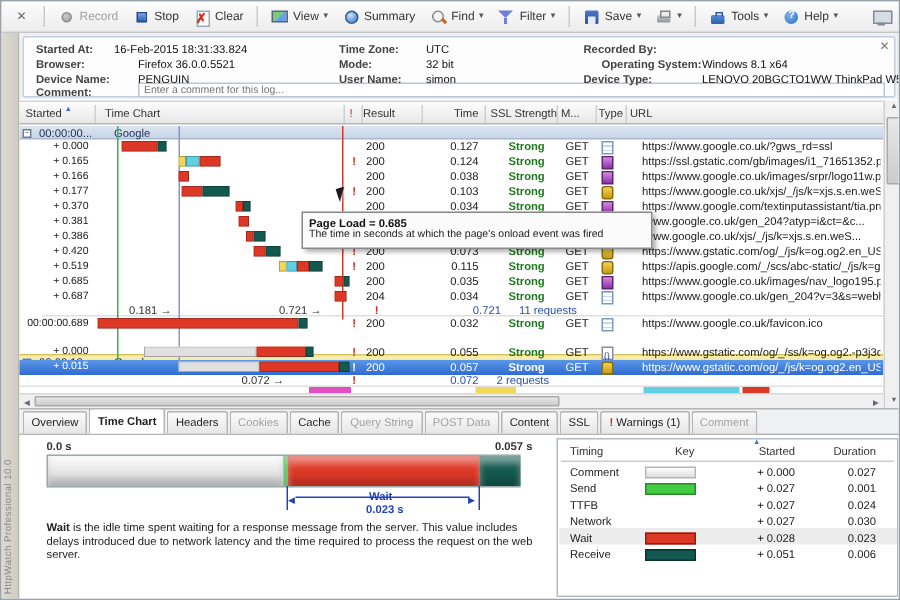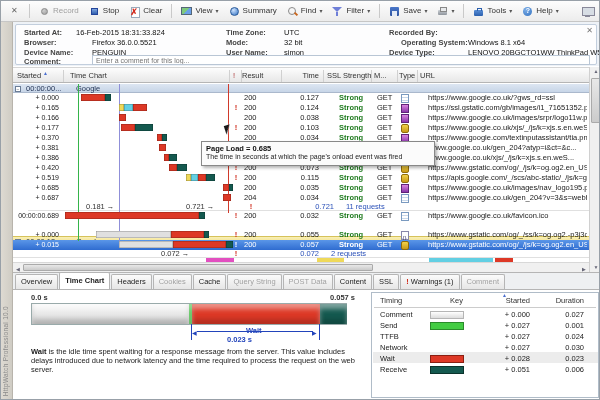--- a/index.html
+++ b/index.html
@@ -489,21 +489,21 @@
     <div id="detail">
       <div class="axis-label" style="left:18px;top:3px">0.0 s</div>
       <div class="axis-label" style="right:14px;top:3px">0.057 s</div>
       <div id="dbar">
           <div class="dseg" style="left: 0px; width: 157px; background: linear-gradient(rgb(247, 247, 247), rgb(217, 217, 217));"></div>
           <div class="dseg" style="left: 157px; width: 3px; background: rgb(67, 204, 67);"></div>
           <div class="dseg" style="left: 160px; width: 128px; background: rgb(221, 56, 38);"></div>
           <div class="dseg" style="left: 288px; width: 27px; background: rgb(20, 89, 79);"></div>
         </div>
       <div id="wait-label" style="left: 230px;">Wait</div>
-      <div id="wait-value" style="left: 214px;">0.023 s</div>
+      <div id="wait-value" style="left: 231px;">0.023 s</div>
       <div id="desc"><b>Wait</b><span> is the idle time spent waiting for a response message from the server. This value includes delays introduced due to network latency and the time required to process the request on the web server.</span></div>
     <div class="mline" style="left: 178px;"></div>
         <div class="mline" style="left: 306px;"></div>
         <div id="mline-arrow" style="left: 184px; width: 116px;"></div>
         <div class="mhead" style="left: 179px;">◀</div>
         <div class="mhead" style="left: 299px;">▶</div>
       </div>
     <div id="timing">
       <div class="tm-head" style="left:8px">Timing</div>
       <div class="tm-head" style="left:78px">Key</div>

